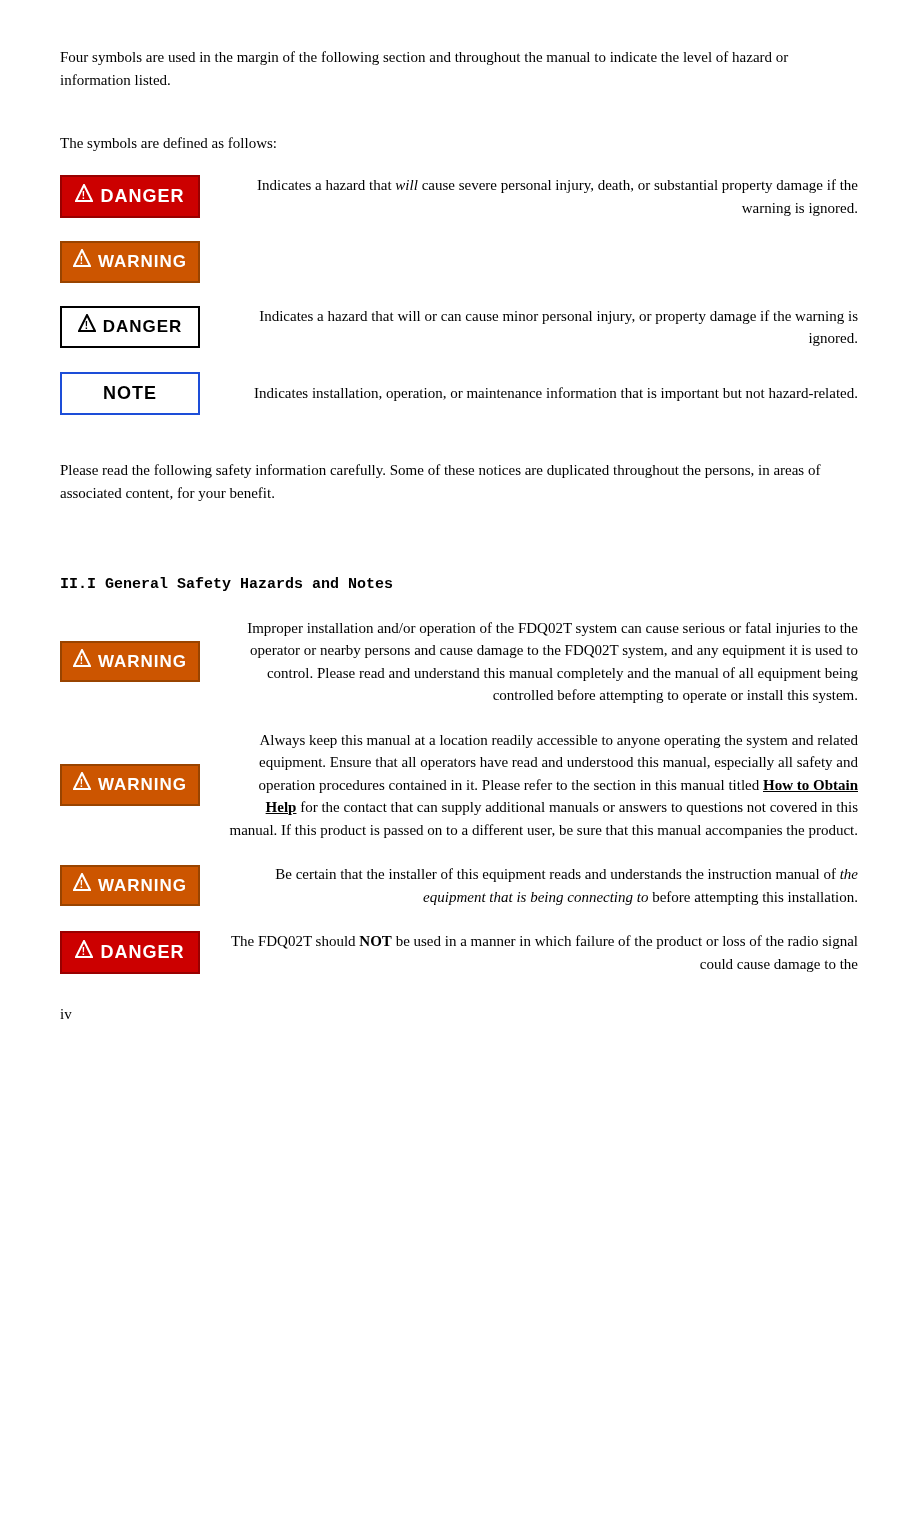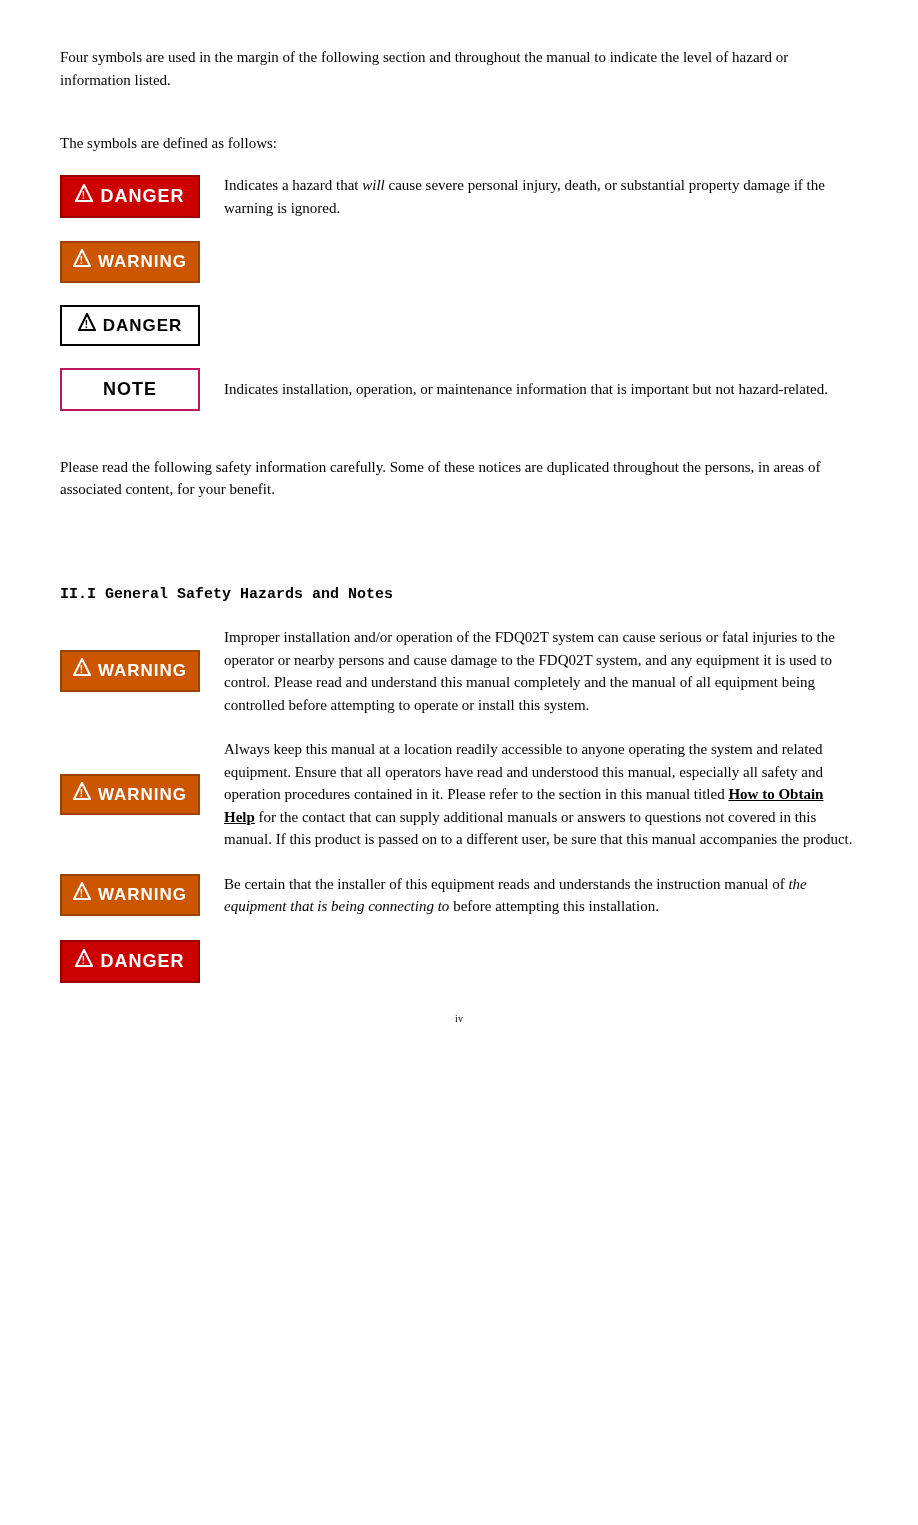--- a/index.html
+++ b/index.html
@@ -24,20 +24,21 @@
       align-items: center;
       margin-bottom: 22px;
     }
     .symbol-badge {
       flex-shrink: 0;
       width: 140px;
       margin-right: 24px;
     }
     .symbol-text {
       flex: 1;
+      text-align: right;
     }
     
     .badge-danger {
       background: #cc0000;
       color: white;
       display: flex;
       align-items: center;
       justify-content: center;
       padding: 6px 10px;
       font-weight: bold;
@@ -79,40 +80,40 @@
       background: #fff;
       color: #000;
       display: flex;
       align-items: center;
       justify-content: center;
       padding: 6px 18px;
       font-weight: bold;
       font-size: 18px;
       font-family: Arial, sans-serif;
       letter-spacing: 1px;
-      border: 2px solid #be185d;
+      border: 2px solid #1d4ed8;
     }
     .badge-inner {
       display: flex;
       align-items: center;
     }
     .safety-para {
       margin-bottom: 18px;
     }
     .section-heading {
       font-family: 'Courier New', Courier, monospace;
       font-size: 15px;
       font-weight: bold;
       margin-bottom: 20px;
-      margin-top: 20px;
+      margin-top: 7px;
     }
     .page-footer {
-      text-align: center;
+      text-align: left;
       margin-top: 28px;
-      font-size: 10px;
+      font-size: 15px;
     }
     .underline-bold {
       text-decoration: underline;
       font-weight: bold;
     }
   </style>
 </head>
 <body>
 
 
@@ -169,20 +170,21 @@
         <span style="display:inline-block;margin-right:7px;">
           <svg width="18" height="18" viewBox="0 0 18 18">
             <polygon points="9,1 17,17 1,17" fill="none" stroke="black" stroke-width="2"></polygon>
             <text x="9" y="15" text-anchor="middle" font-size="10" fill="black" font-weight="bold">!</text>
           </svg>
         </span>
         <span>DANGER</span>
       </div>
     </div>
   </div>
+  <div class="symbol-text">Indicates a hazard that will or can cause minor personal injury, or property damage if the warning is ignored.</div>
 </div>
 
 
 <div class="symbol-row">
   <div class="symbol-badge">
     <div class="badge-note">
       <div class="badge-inner">
         <span>NOTE</span>
       </div>
     </div>
@@ -266,20 +268,23 @@
       <div class="badge-inner">
         <span style="display:inline-block;margin-right:7px;">
           <svg width="18" height="18" viewBox="0 0 18 18">
             <polygon points="9,1 17,17 1,17" fill="none" stroke="white" stroke-width="2"></polygon>
             <text x="9" y="15" text-anchor="middle" font-size="10" fill="white" font-weight="bold">!</text>
           </svg>
         </span>
         <span>DANGER</span>
       </div>
     </div>
+  </div>
+  <div class="symbol-text">
+    The FDQ02T should <strong>NOT</strong> be used in a manner in which failure of the product or loss of the radio signal could cause damage to the
   </div>
 </div>
 
 
 <div class="page-footer">
   <span>iv</span>
 </div>
 
 
 

